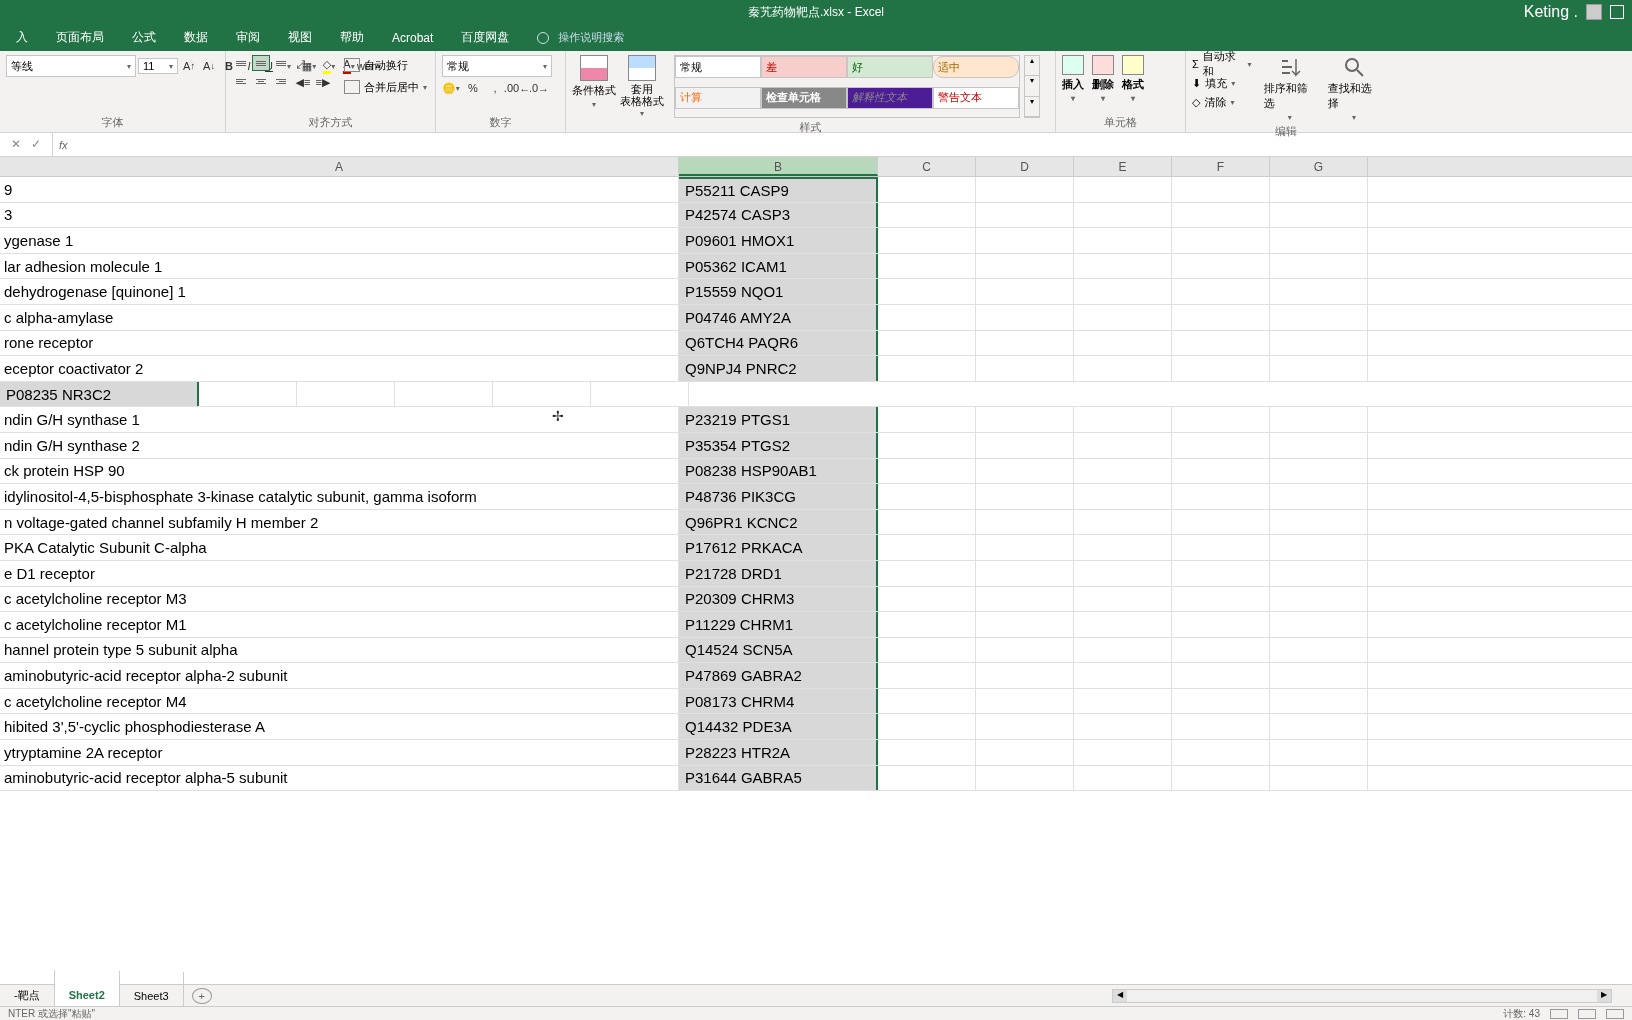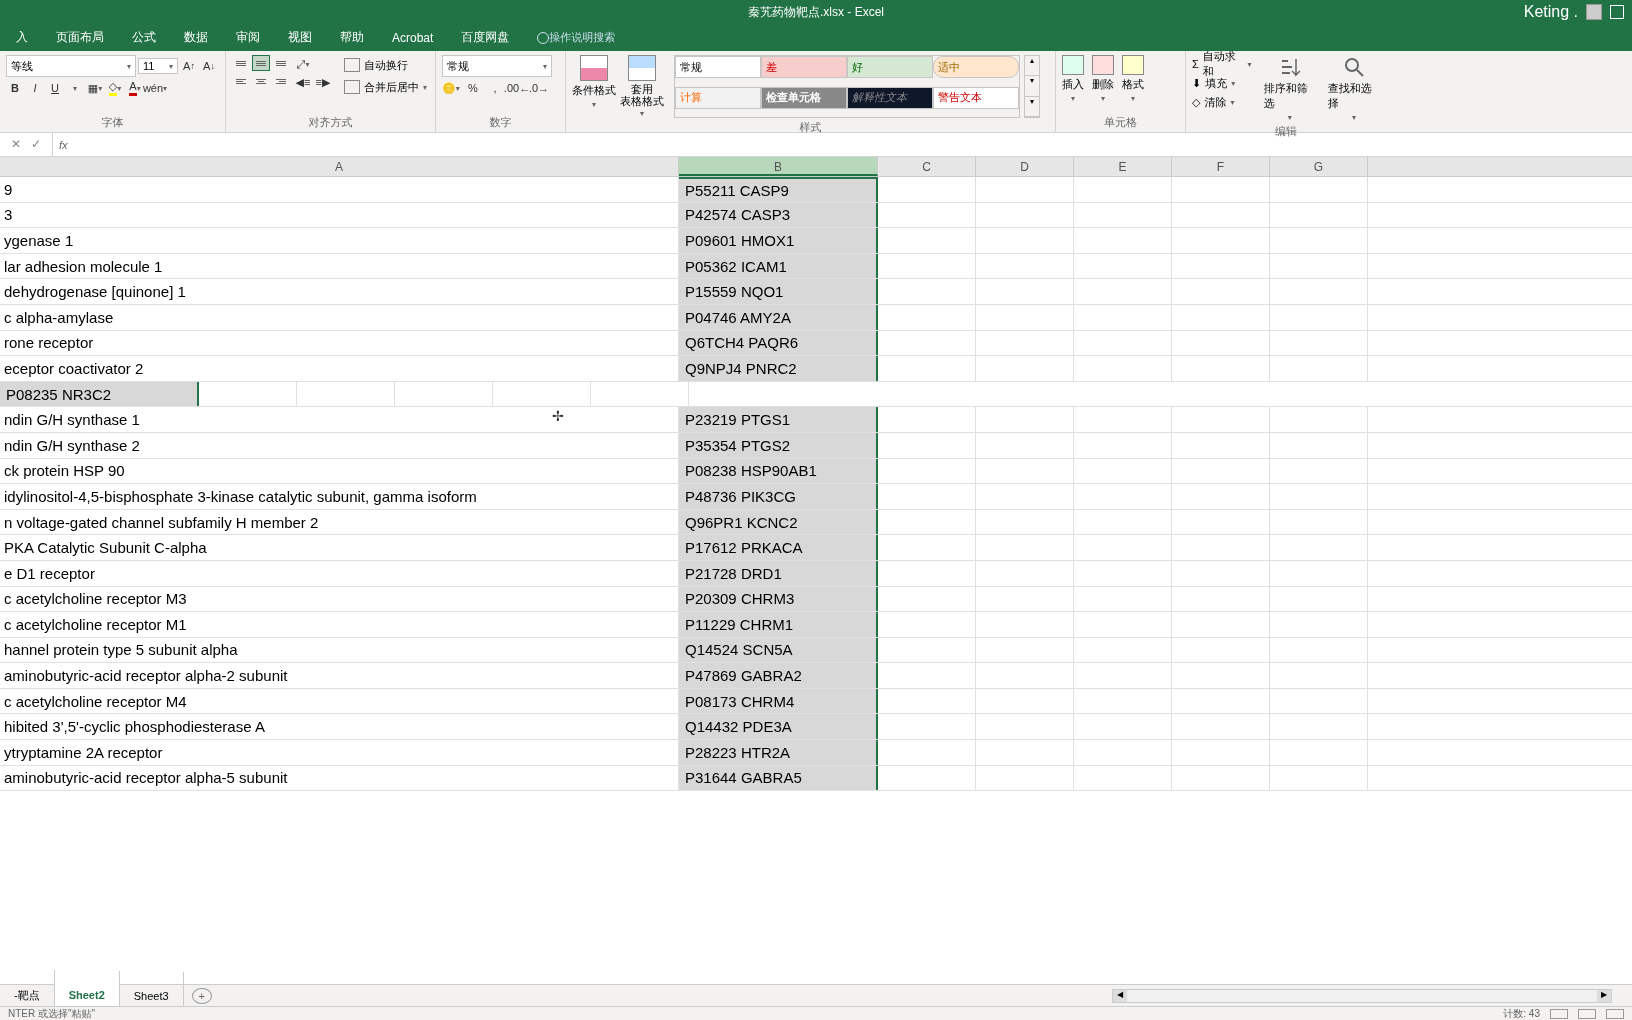--- a/index.html
+++ b/index.html
@@ -7,33 +7,33 @@
 
 
 .title-bar { height: 24px; background: #217346; color: #ffffff; display: flex; align-items: center; justify-content: center; font-size: 12px; position: relative; }
 .title-bar .user-area { position: absolute; right: 8px; display: flex; align-items: center; gap: 8px; font-size: 16px; }
 .user-avatar { width: 16px; height: 16px; background: #ccc; border: 1px solid #999; }
 .window-icon { width: 14px; height: 14px; border: 1px solid #fff; }
 
 
 .ribbon-tabs { height: 27px; background: #217346; display: flex; align-items: center; padding-left: 4px; gap: 4px; }
 .ribbon-tab { color: #fff; font-size: 12px; padding: 4px 12px; cursor: pointer; }
-.tell-me { display: flex; align-items: center; color: #cde; font-size: 11px; margin-left: 12px; gap: 0; }
+.tell-me { display: flex; align-items: center; color: #cde; font-size: 11px; margin-left: 12px; gap: 9px; }
 .lightbulb { width: 12px; height: 12px; border: 1px solid #cde; border-radius: 50%; }
 
 
 .ribbon { height: 82px; background: #f3f2f1; border-bottom: 1px solid #d4d4d4; display: flex; }
 .ribbon-group { border-right: 1px solid #d4d4d4; padding: 4px 6px 2px; display: flex; flex-direction: column; justify-content: space-between; }
 .group-label { text-align: center; font-size: 11px; color: #666; padding-top: 2px; position: relative; }
 .group-ctrls { display: flex; gap: 4px; flex: 1; }
 
 
 .font-name { width: 130px; height: 22px; border: 1px solid #c8c6c4; background: #fff; font-size: 11px; padding: 0 4px; display: flex; align-items: center; justify-content: space-between; }
 .font-size { width: 40px; height: 16px; border: 1px solid #c8c6c4; background: #fff; font-size: 11px; padding: 0 4px; display: flex; align-items: center; justify-content: space-between; }
-.font-btns { display: flex; flex-direction: column; gap: 2px; }
+.font-btns { display: flex; flex-direction: row; gap: 2px; }
 .font-row { display: flex; gap: 2px; align-items: center; }
 .mini-btn { width: 18px; height: 18px; display: flex; align-items: center; justify-content: center; font-size: 11px; color: #333; cursor: pointer; }
 .mini-btn.bold { font-weight: bold; }
 .mini-btn.italic { font-style: italic; }
 .mini-btn.underline { text-decoration: underline; }
 .dropdown-arrow { font-size: 8px; color: #666; }
 .color-under { border-bottom: 3px solid; padding-bottom: 0; line-height: 12px; height: 16px; }
 
 
 .align-grid { display: grid; grid-template-columns: repeat(3, 18px); gap: 2px; }
@@ -54,28 +54,28 @@
 .style-btns { display: flex; flex-direction: column; align-items: center; font-size: 11px; gap: 2px; cursor: pointer; }
 .style-icon { width: 28px; height: 26px; border: 1px solid #888; background: linear-gradient(#fff 50%, #e8a 50%); }
 .style-gallery { display: grid; grid-template-columns: repeat(4, 86px); gap: 0; border: 1px solid #c8c6c4; margin-left: 6px; }
 .sg-cell { height: 22px; border: 1px solid #c8c6c4; font-size: 11px; display: flex; align-items: center; padding: 0 4px; }
 .sg-normal { background: #fff; }
 .sg-bad { background: #f8cecc; color: #c00; }
 .sg-good { background: #d5e8d4; color: #060; }
 .sg-neutral { background: #ffe6cc; color: #960; border-radius: 10px; }
 .sg-calc { background: #f2f2f2; color: #f60; font-weight: normal; }
 .sg-check { background: #888; color: #fff; font-weight: bold; }
-.sg-explain { background: #0f172a; color: #888; font-style: italic; }
+.sg-explain { background: #4c1d95; color: #888; font-style: italic; }
 .sg-warn { background: #fff; color: #c00; }
 .sg-scroll { display: flex; flex-direction: column; width: 16px; border: 1px solid #c8c6c4; }
 .sg-sc-btn { flex: 1; border-bottom: 1px solid #c8c6c4; font-size: 8px; text-align: center; cursor: pointer; }
 
 
 .cell-btns { display: flex; gap: 8px; }
-.cell-btn { display: flex; flex-direction: column; align-items: center; font-size: 11px; cursor: pointer; gap: 2px; }
+.cell-btn { display: flex; flex-direction: column; align-items: center; font-size: 11px; cursor: pointer; gap: 2px; font-weight: bold; }
 .cell-icon { width: 22px; height: 20px; border: 1px solid #888; background: #dfe; }
 
 
 .edit-col { display: flex; flex-direction: column; gap: 1px; font-size: 11px; }
 .edit-item { display: flex; align-items: center; gap: 4px; cursor: pointer; height: 18px; }
 .big-btn { display: flex; flex-direction: column; align-items: center; font-size: 11px; gap: 2px; cursor: pointer; margin-left: 8px; }
 .big-icon { width: 26px; height: 24px; }
 
 
 .formula-bar { height: 24px; border-bottom: 1px solid #d4d4d4; display: flex; align-items: center; background: #fff; }

